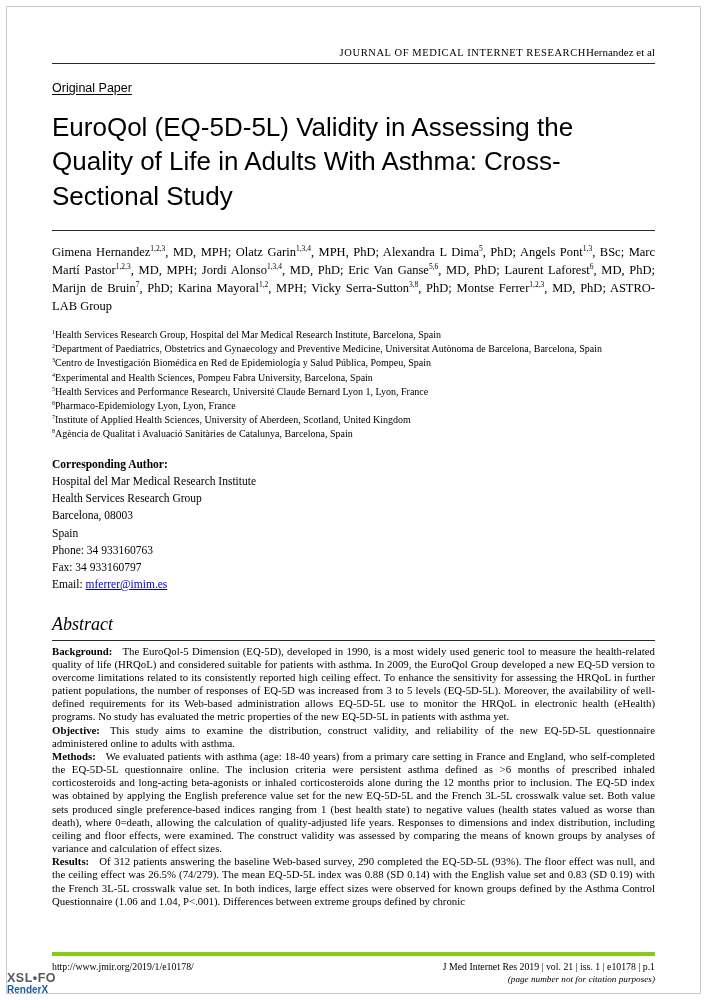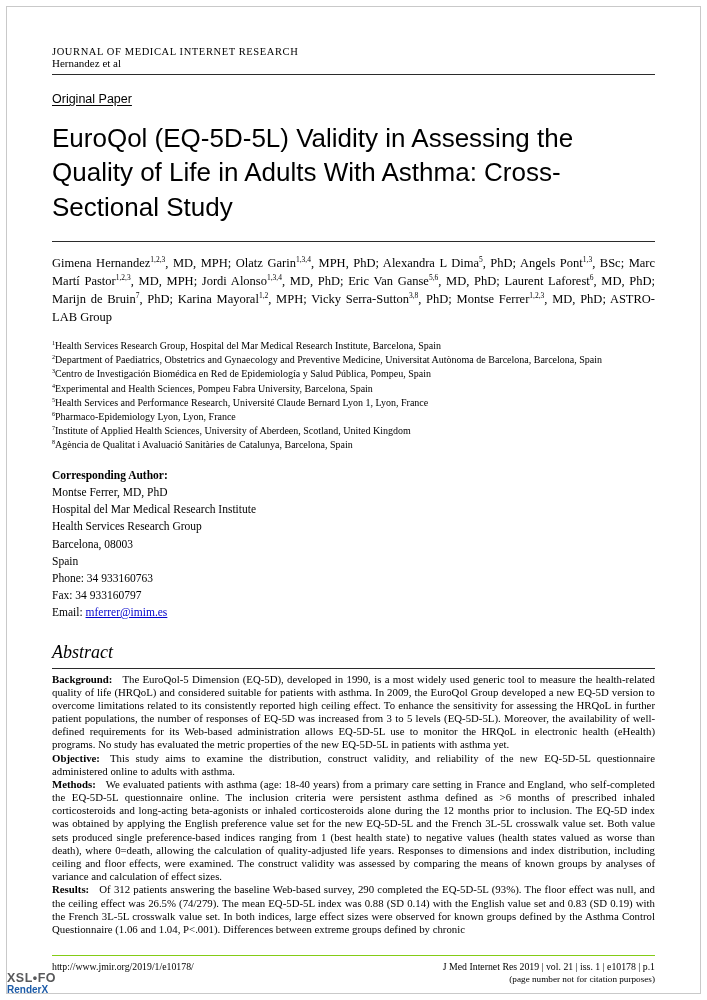--- a/index.html
+++ b/index.html
@@ -4,21 +4,21 @@
 <style>
   * { margin:0; padding:0; box-sizing:border-box; }
   html,body { background:#ffffff; }
   body {
     width:707px; height:1000px; position:relative; overflow:hidden;
     font-family:"Liberation Serif", serif; color:#000;
   }
   .page-border { position:absolute; left:6px; top:6px; right:6px; bottom:6px; border:1px solid #c9c9c9; pointer-events:none; }
   .content { position:absolute; left:52px; top:46px; width:603px; }
 
-  .running-head { display:flex; justify-content:flex-end; align-items:baseline;flex-direction:column; }
+  .running-head { display:flex; justify-content:flex-end; align-items:baseline; }
   .journal-name { font-size:10.5px; letter-spacing:0.6px; }
   .running-authors { font-size:11px; }
   .rule { border-top:1px solid #2b2b2b; height:0; }
   .head-rule { margin-top:5px; }
 
   .paper-type { margin-top:17px; font-family:"Liberation Sans", sans-serif; font-size:12.5px; text-decoration:underline; text-underline-offset:2px; }
 
   .title { margin-top:15px; font-family:"Liberation Sans", sans-serif; font-weight:400; font-size:26px; line-height:1.32; }
 
   .title-rule { margin-top:17px; }
@@ -34,26 +34,26 @@
 
   .section-heading { margin-top:21px; font-size:18px; font-style:italic; font-weight:400; }
   .section-rule { margin-top:5px; }
 
   .abstract { margin-top:4px; }
   .abs-para { font-size:10.8px; line-height:1.22; text-align:justify; }
   .para-label { font-weight:700; margin-right:10px; }
 
   .footer {
     position:absolute; left:52px; right:52px; bottom:16px;
-    border-top:1px solid #84cc16; padding-top:5px;
+    border-top:4px solid #84cc16; padding-top:5px;
     display:flex; justify-content:space-between; align-items:flex-start;
     font-size:9.8px;
   }
   .footer-right { display:flex; flex-direction:column; align-items:flex-end; }
-  .citation-note { font-size:9.2px; margin-top:2px; }
+  .citation-note { font-style:italic; font-size:9.2px; margin-top:2px; }
 
   .renderx-logo { position:absolute; left:7px; bottom:4px; font-family:"Liberation Sans", sans-serif; font-weight:700; line-height:1.08; }
   .xslfo { color:#58595b; font-size:12.5px; letter-spacing:0.5px; }
   .renderx-name { color:#1c5ba8; font-size:10px; }
 </style>
 </head>
 <body>
 
 <div class="page-border"></div>
 
@@ -80,21 +80,20 @@
       <div class="affil"><sup class="sup">4</sup><span>Experimental and Health Sciences, Pompeu Fabra University, Barcelona, Spain</span></div>
       <div class="affil"><sup class="sup">5</sup><span>Health Services and Performance Research, Université Claude Bernard Lyon 1, Lyon, France</span></div>
       <div class="affil"><sup class="sup">6</sup><span>Pharmaco-Epidemiology Lyon, Lyon, France</span></div>
       <div class="affil"><sup class="sup">7</sup><span>Institute of Applied Health Sciences, University of Aberdeen, Scotland, United Kingdom</span></div>
       <div class="affil"><sup class="sup">8</sup><span>Agència de Qualitat i Avaluació Sanitàries de Catalunya, Barcelona, Spain</span></div>
     </div>
 
   <div class="corresponding">
     <div class="corr-label">Corresponding Author:</div>
     <div>
-        <div class="corr-line">Montse Ferrer, MD, PhD</div>
         <div class="corr-line">Hospital del Mar Medical Research Institute</div>
         <div class="corr-line">Health Services Research Group</div>
         <div class="corr-line">Barcelona, 08003</div>
         <div class="corr-line">Spain</div>
         <div class="corr-line">Phone: 34 933160763</div>
         <div class="corr-line">Fax: 34 933160797</div>
       </div>
     <div class="corr-line"><span>Email: </span><a class="email-link" href="#">mferrer@imim.es</a></div>
   </div>
 

